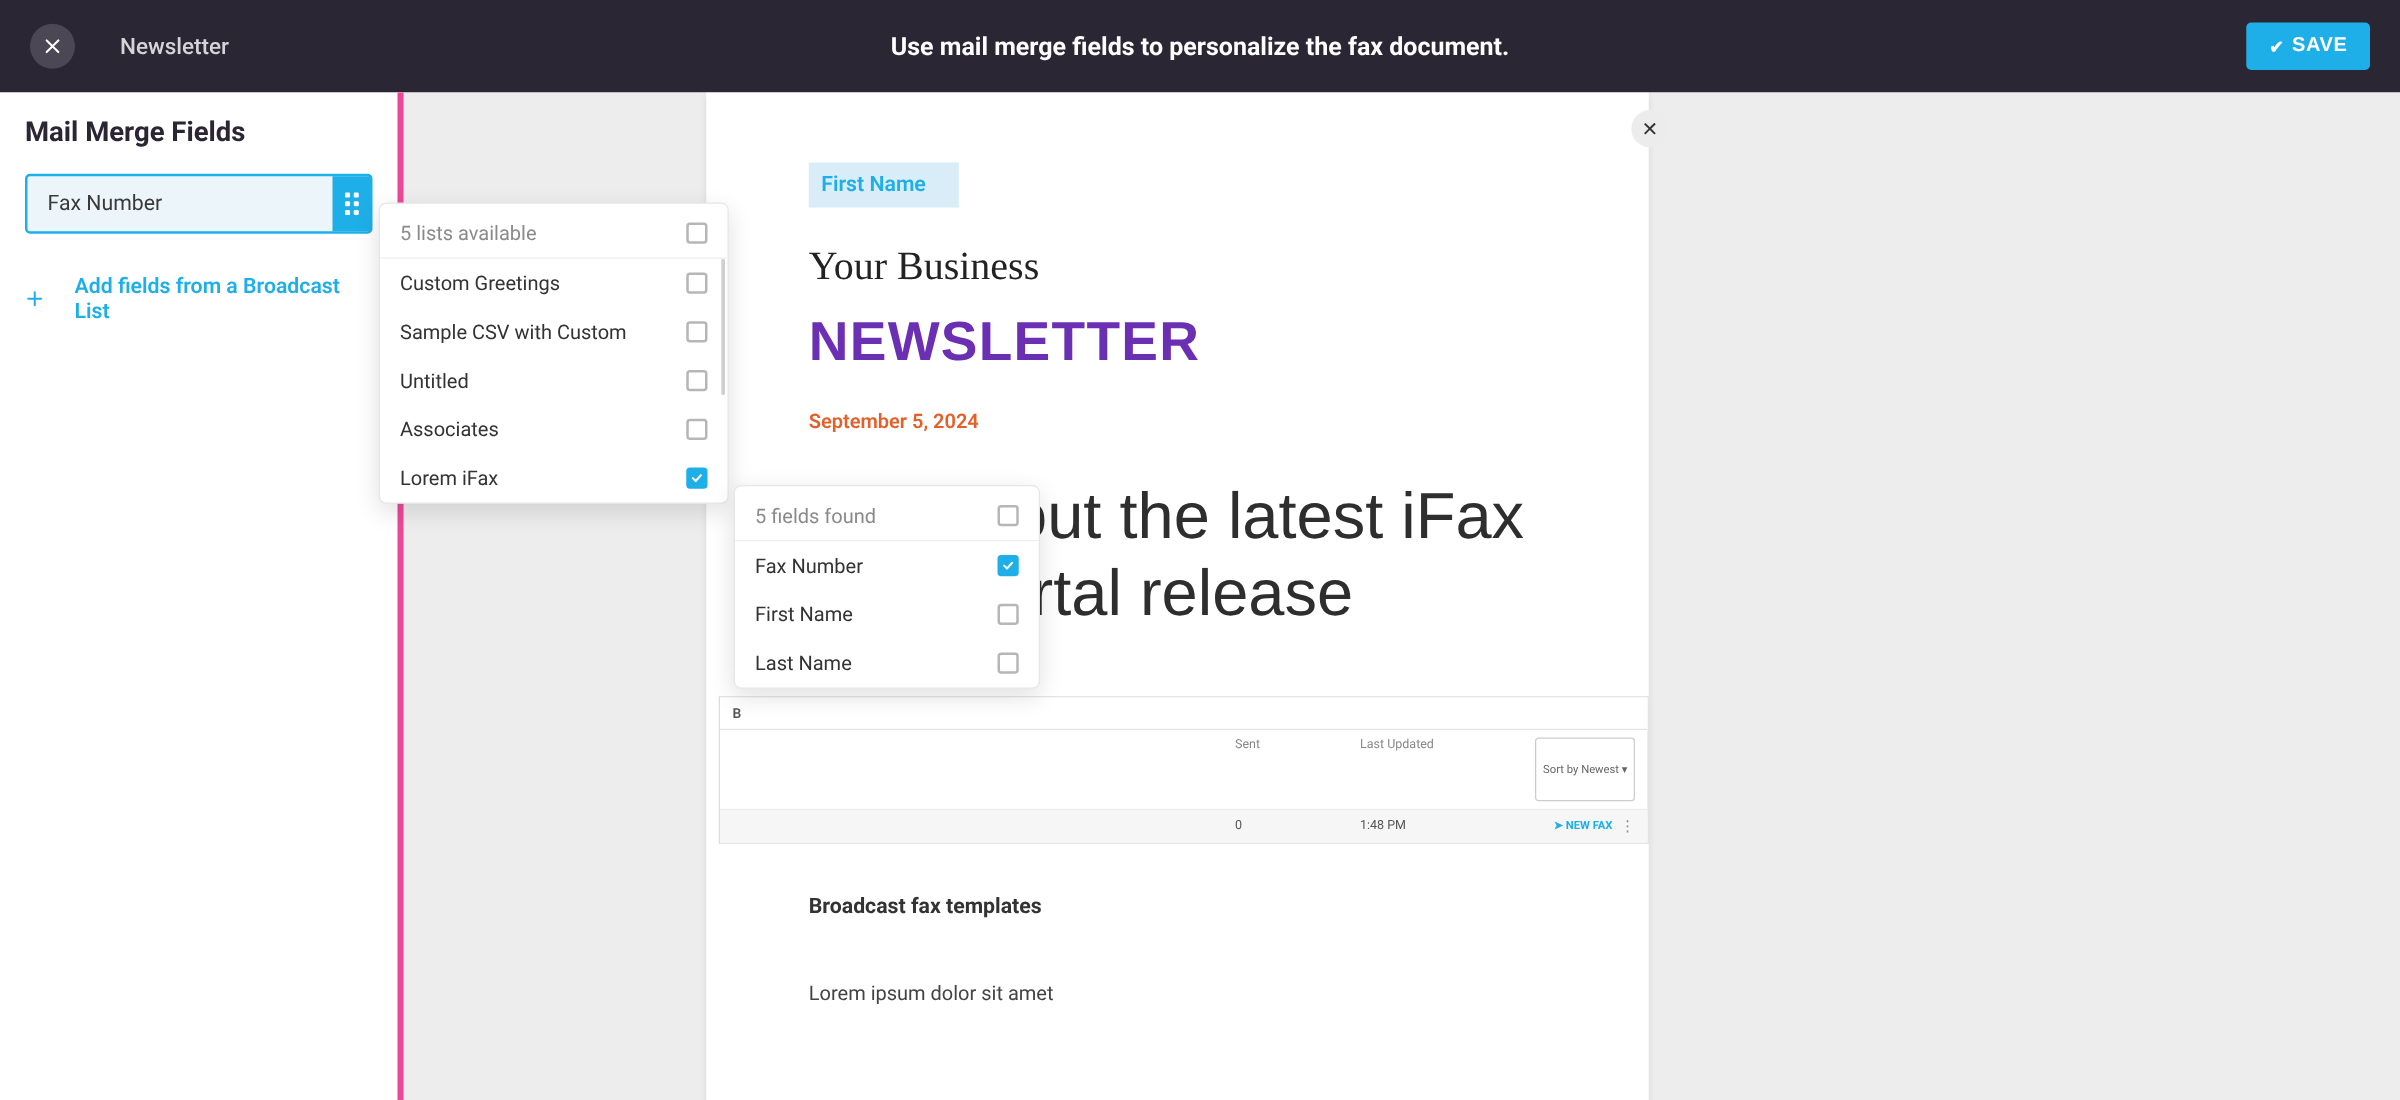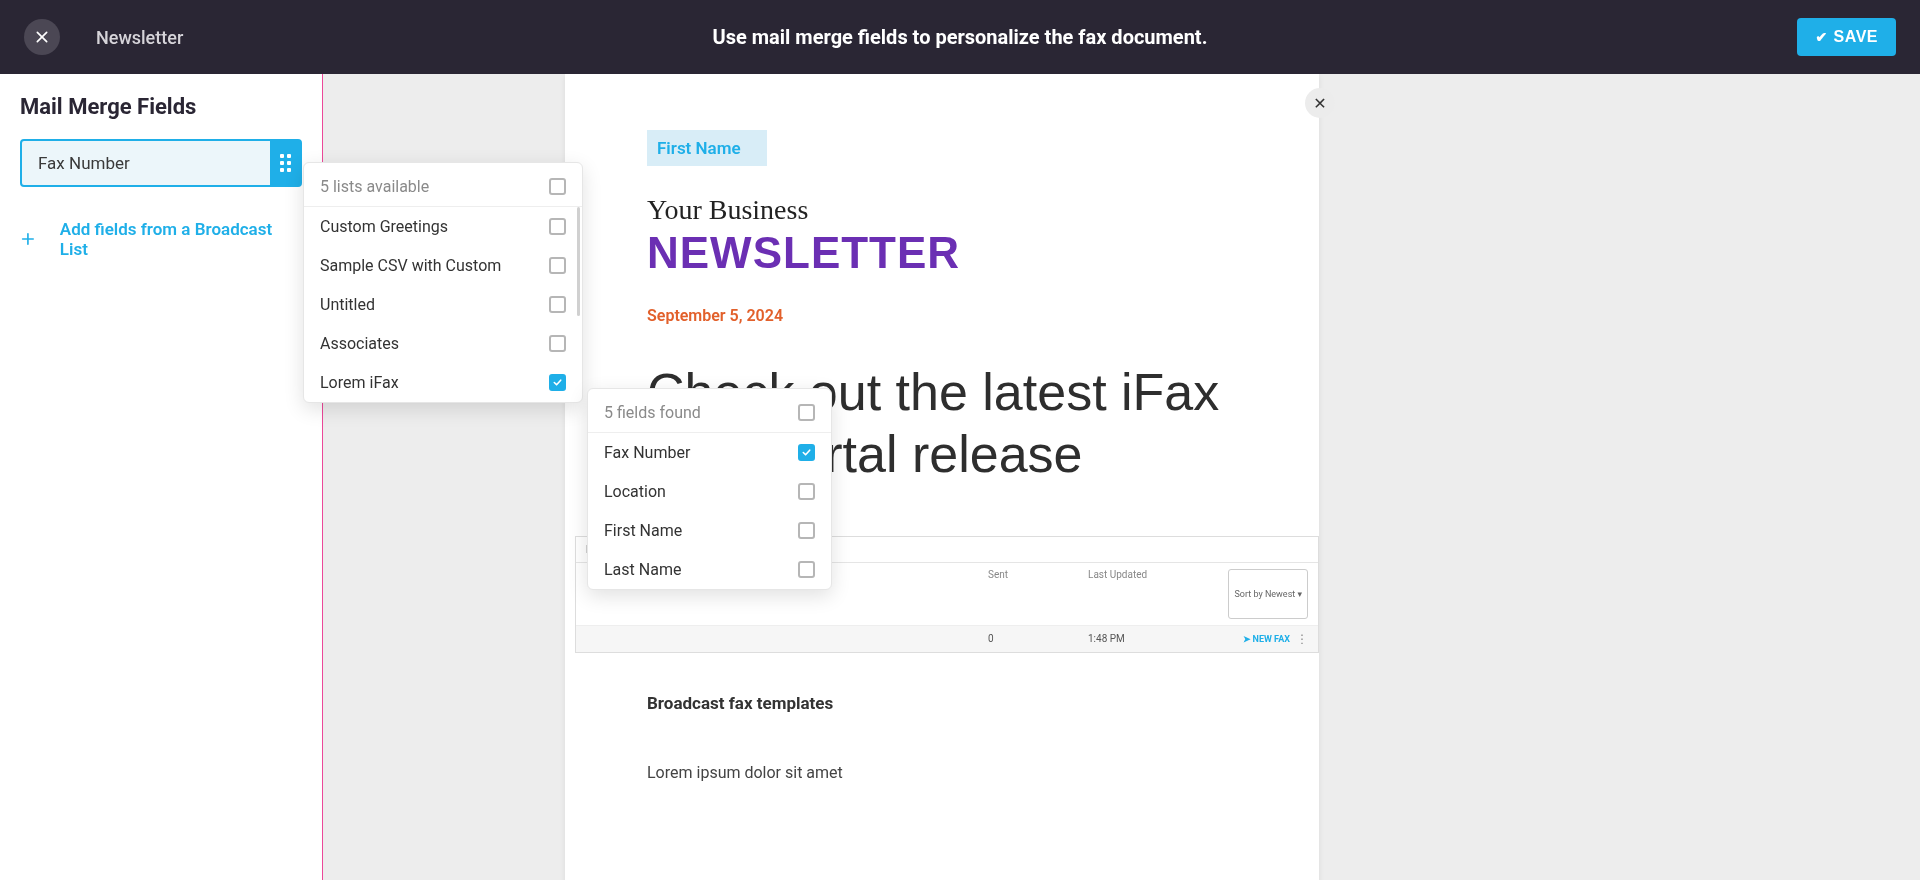--- a/index.html
+++ b/index.html
@@ -63,21 +63,21 @@
   .save-btn .check { font-size: 14px; }
 
   
   .main {
     display: flex;
     height: calc(100% - 74px);
   }
   .sidebar {
     width: 323px;
     background: #fff;
-    border-right: 1px solid #ec4899;
+    border-right: 5px solid #ec4899;
     padding: 20px 20px;
     position: relative;
   }
   .sidebar h2 {
     font-size: 22px;
     font-weight: 700;
     color: #2a2634;
     margin-bottom: 20px;
   }
   .field-pill {
@@ -159,23 +159,23 @@
     display: inline-block;
     background: #d8edf7;
     color: #1fafe8;
     padding: 8px 26px 8px 10px;
     font-size: 17px;
     font-weight: 600;
     margin-bottom: 28px;
   }
   .biz-name {
     font-family: 'Brush Script MT', cursive;
-    font-size: 28px;
+    font-size: 32px;
     color: #222;
-    margin-bottom: 2px;
+    margin-bottom: 18px;
   }
   .newsletter-hdr {
     font-family: 'Arial Narrow', Arial, sans-serif;
     font-stretch: condensed;
     font-size: 44px;
     font-weight: 700;
     color: #6b2fb3;
     letter-spacing: 1px;
     margin-bottom: 28px;
   }
@@ -446,25 +446,20 @@
       <div class="pop-item">
         <span>Fax Number</span>
         <span class="spacer"></span>
         <span class="chk checked">
           <svg viewBox="0 0 24 24">
             <path d="M5 12 L10 17 L19 7" stroke="#fff" stroke-width="3.5" fill="none" stroke-linecap="round" stroke-linejoin="round"></path>
           </svg>
         </span>
       </div>
       <div class="pop-item">
-        <span>Location</span>
-        <span class="spacer"></span>
-        <span class="chk"></span>
-      </div>
-      <div class="pop-item">
         <span>First Name</span>
         <span class="spacer"></span>
         <span class="chk"></span>
       </div>
       <div class="pop-item">
         <span>Last Name</span>
         <span class="spacer"></span>
         <span class="chk"></span>
       </div>
     </div>

